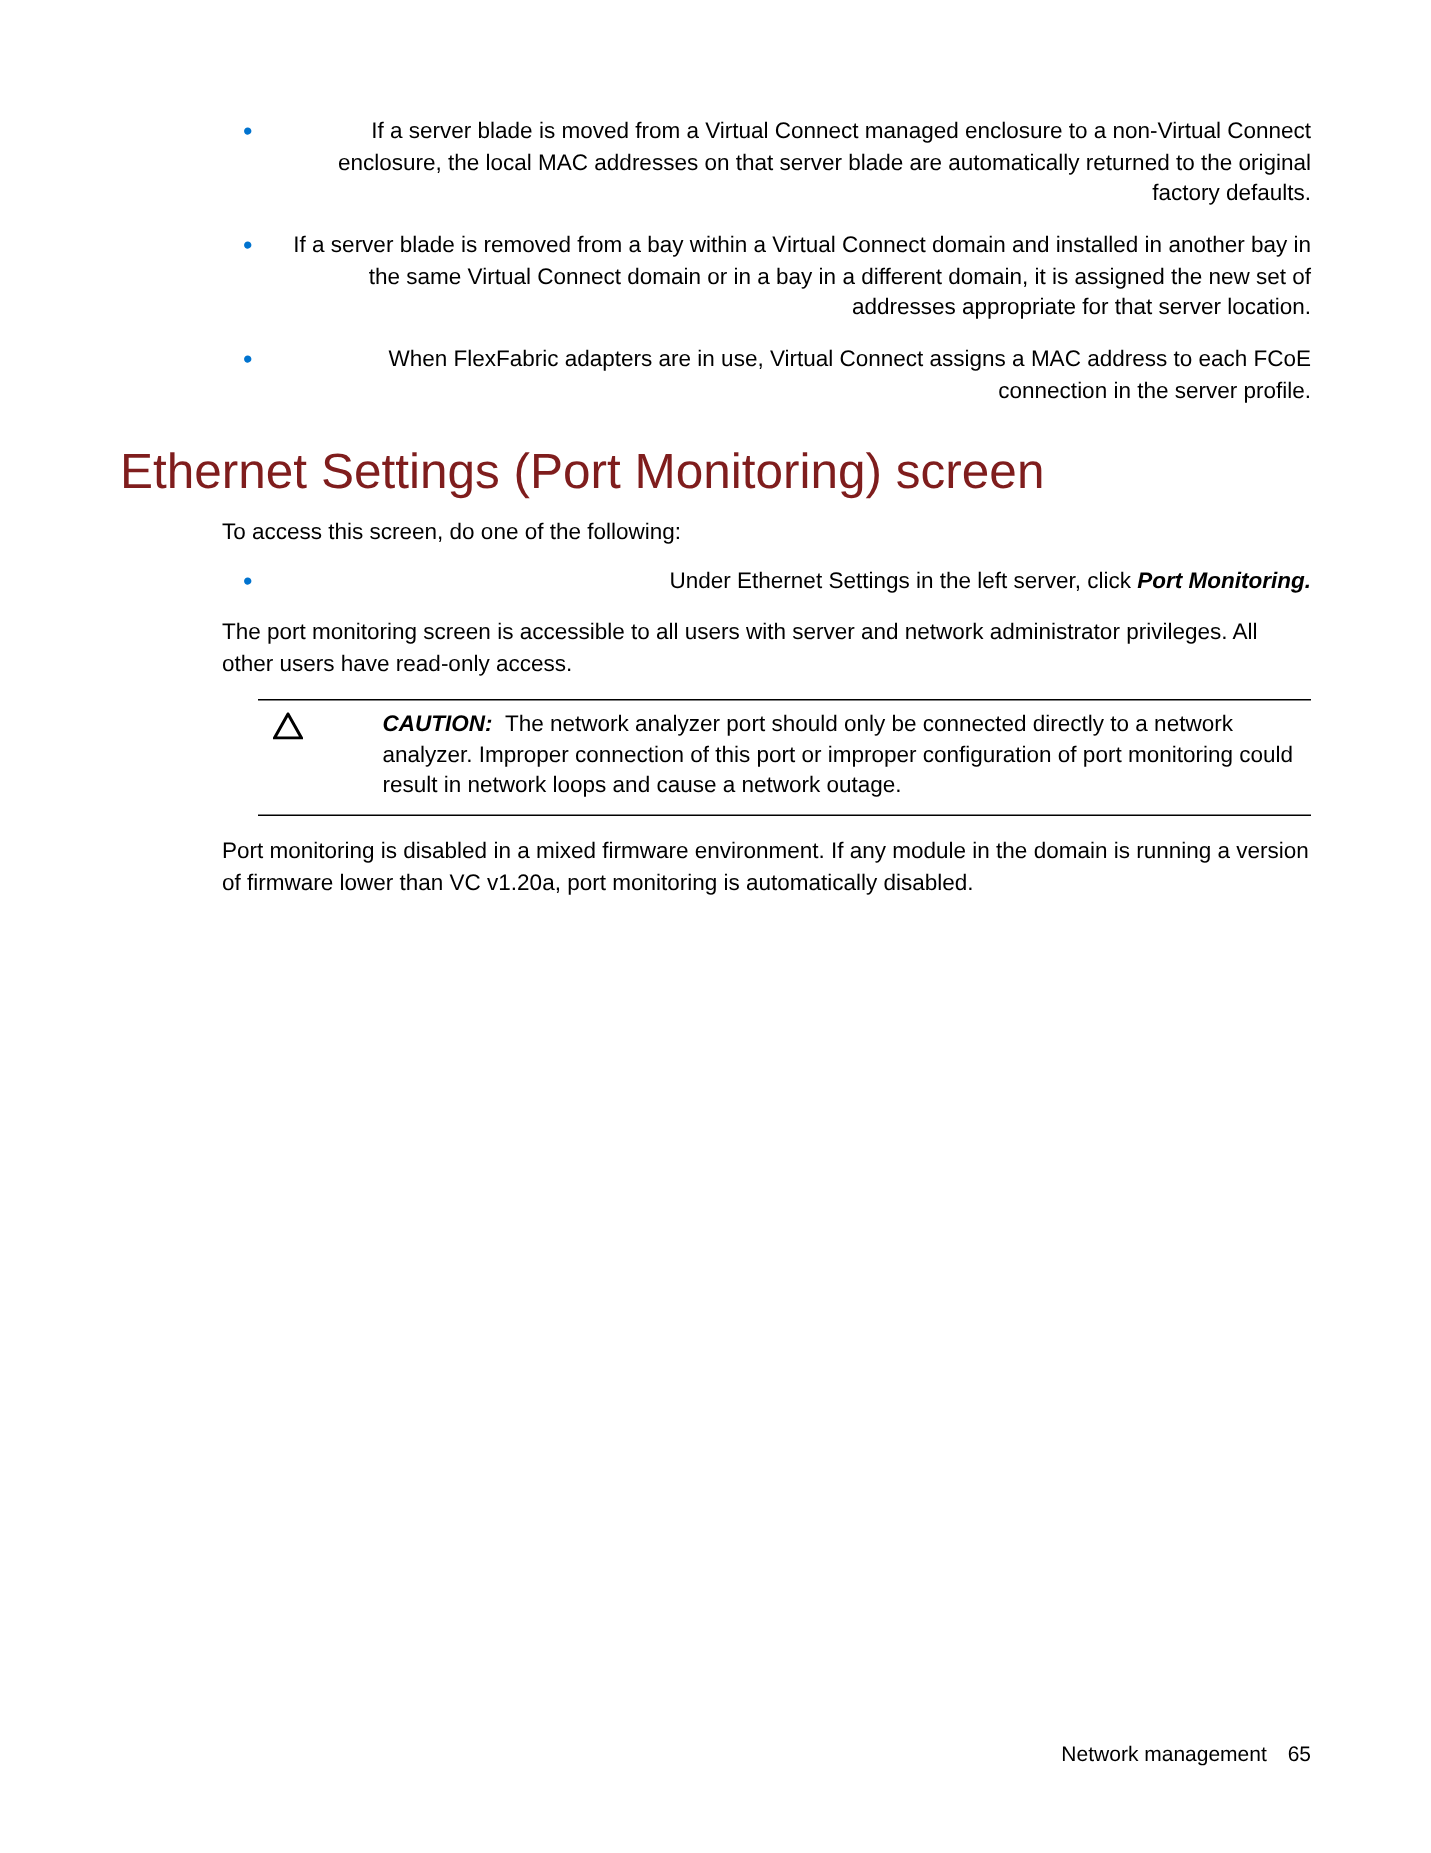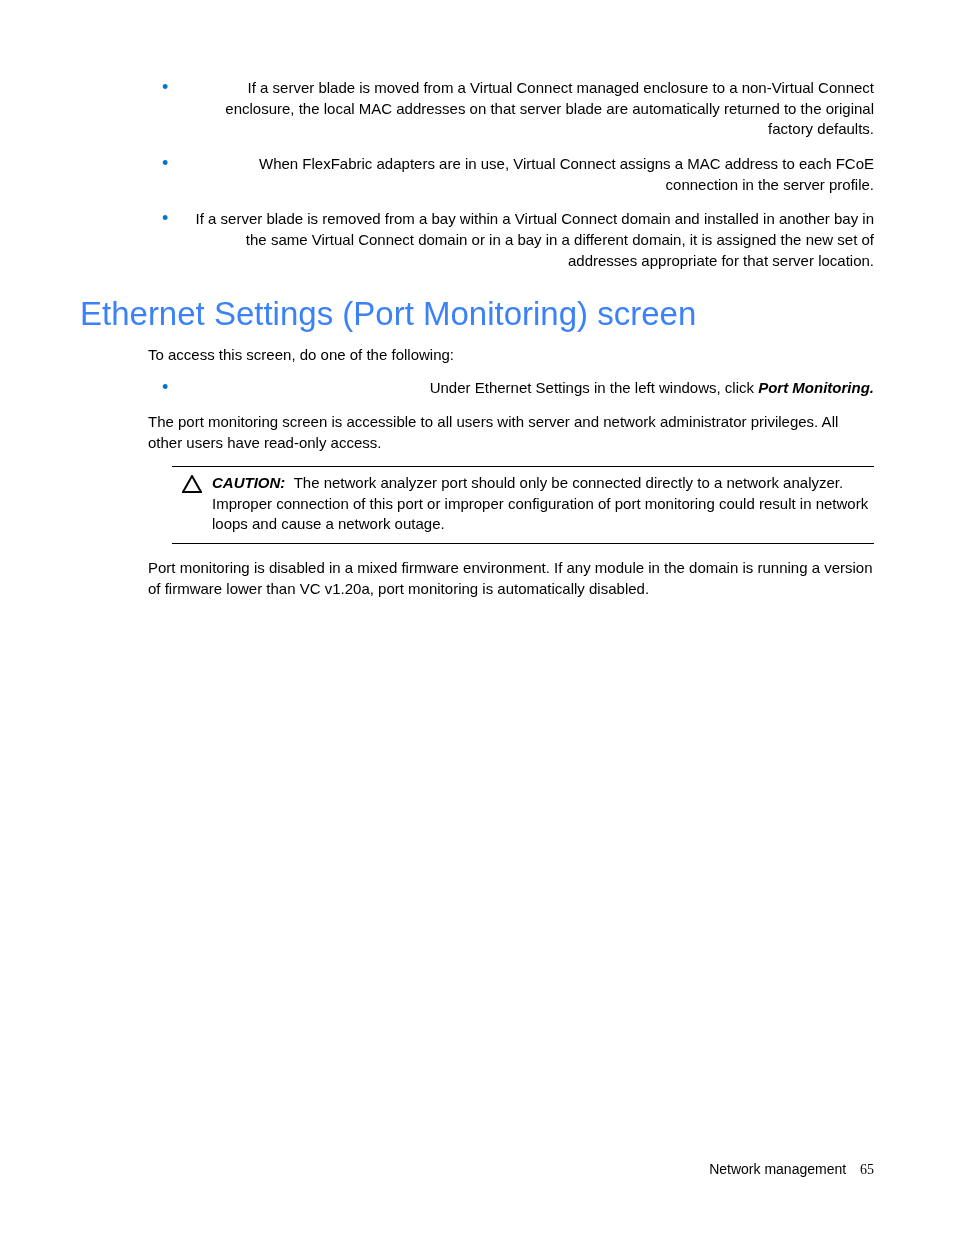--- a/index.html
+++ b/index.html
@@ -30,77 +30,78 @@
     position: absolute;
     left: 14px;
     top: 0;
     color: #0073cf;
     font-size: 18px;
     line-height: 1.1;
   }
   h1.section-heading {
     font-family: Arial, Helvetica, sans-serif;
     font-weight: 400;
-    color: #3b82f6;
+    color: #7f1d1d;
     font-size: 33px;
     line-height: 1.2;
     margin-top: 22px;
     margin-bottom: 12px;
     padding-left: 0;
   }
   p.body {
     margin-bottom: 12px;
   }
   .bold { font-weight: 700; font-style: italic; }
   .caution-block {
     display: flex;
     border-top: 1px solid #000;
     border-bottom: 1px solid #000;
     padding: 6px 0 8px 0;
     margin: 4px 0 14px 24px;
+    gap: 43px;
   }
   .caution-icon {
     flex: 0 0 40px;
     display: flex;
     justify-content: center;
     align-items: flex-start;
     padding-top: 2px;
   }
   .caution-text {
     flex: 1;
     padding-right: 4px;
   }
   .footer {
     position: absolute;
     bottom: 56px;
     right: 80px;
     font-size: 14px;
   }
-  .footer .pnum { margin-left: 10px; font-family: Liberation Serif, serif; }
+  .footer .pnum { margin-left: 10px; }
 </style>
 </head>
 <body>
 
 <div class="content-indent">
   <ul class="bullets">
     <li>If a server blade is moved from a Virtual Connect managed enclosure to a non-Virtual Connect enclosure, the local MAC addresses on that server blade are automatically returned to the original factory defaults.</li>
+    <li>If a server blade is removed from a bay within a Virtual Connect domain and installed in another bay in the same Virtual Connect domain or in a bay in a different domain, it is assigned the new set of addresses appropriate for that server location.</li>
     <li>When FlexFabric adapters are in use, Virtual Connect assigns a MAC address to each FCoE connection in the server profile.</li>
-    <li>If a server blade is removed from a bay within a Virtual Connect domain and installed in another bay in the same Virtual Connect domain or in a bay in a different domain, it is assigned the new set of addresses appropriate for that server location.</li>
   </ul>
 </div>
 
 <h1 class="section-heading">Ethernet Settings (Port Monitoring) screen</h1>
 
 <div class="content-indent">
 
   <p class="body">To access this screen, do one of the following:</p>
 
   <ul class="bullets">
     <li>
-      <span>Under Ethernet Settings in the left windows, click </span><span class="bold">Port Monitoring.</span><span></span>
+      <span>Under Ethernet Settings in the left server, click </span><span class="bold">Port Monitoring.</span><span></span>
     </li>
   </ul>
 
   <p class="body">The port monitoring screen is accessible to all users with server and network administrator privileges. All other users have read-only access.</p>
 
 
   <div class="caution-block">
     <div class="caution-icon">
       <svg width="20" height="18" viewBox="0 0 20 18">
         <path d="M10 1 L19 17 L1 17 Z" fill="none" stroke="#000" stroke-width="2" stroke-linejoin="miter"></path>

